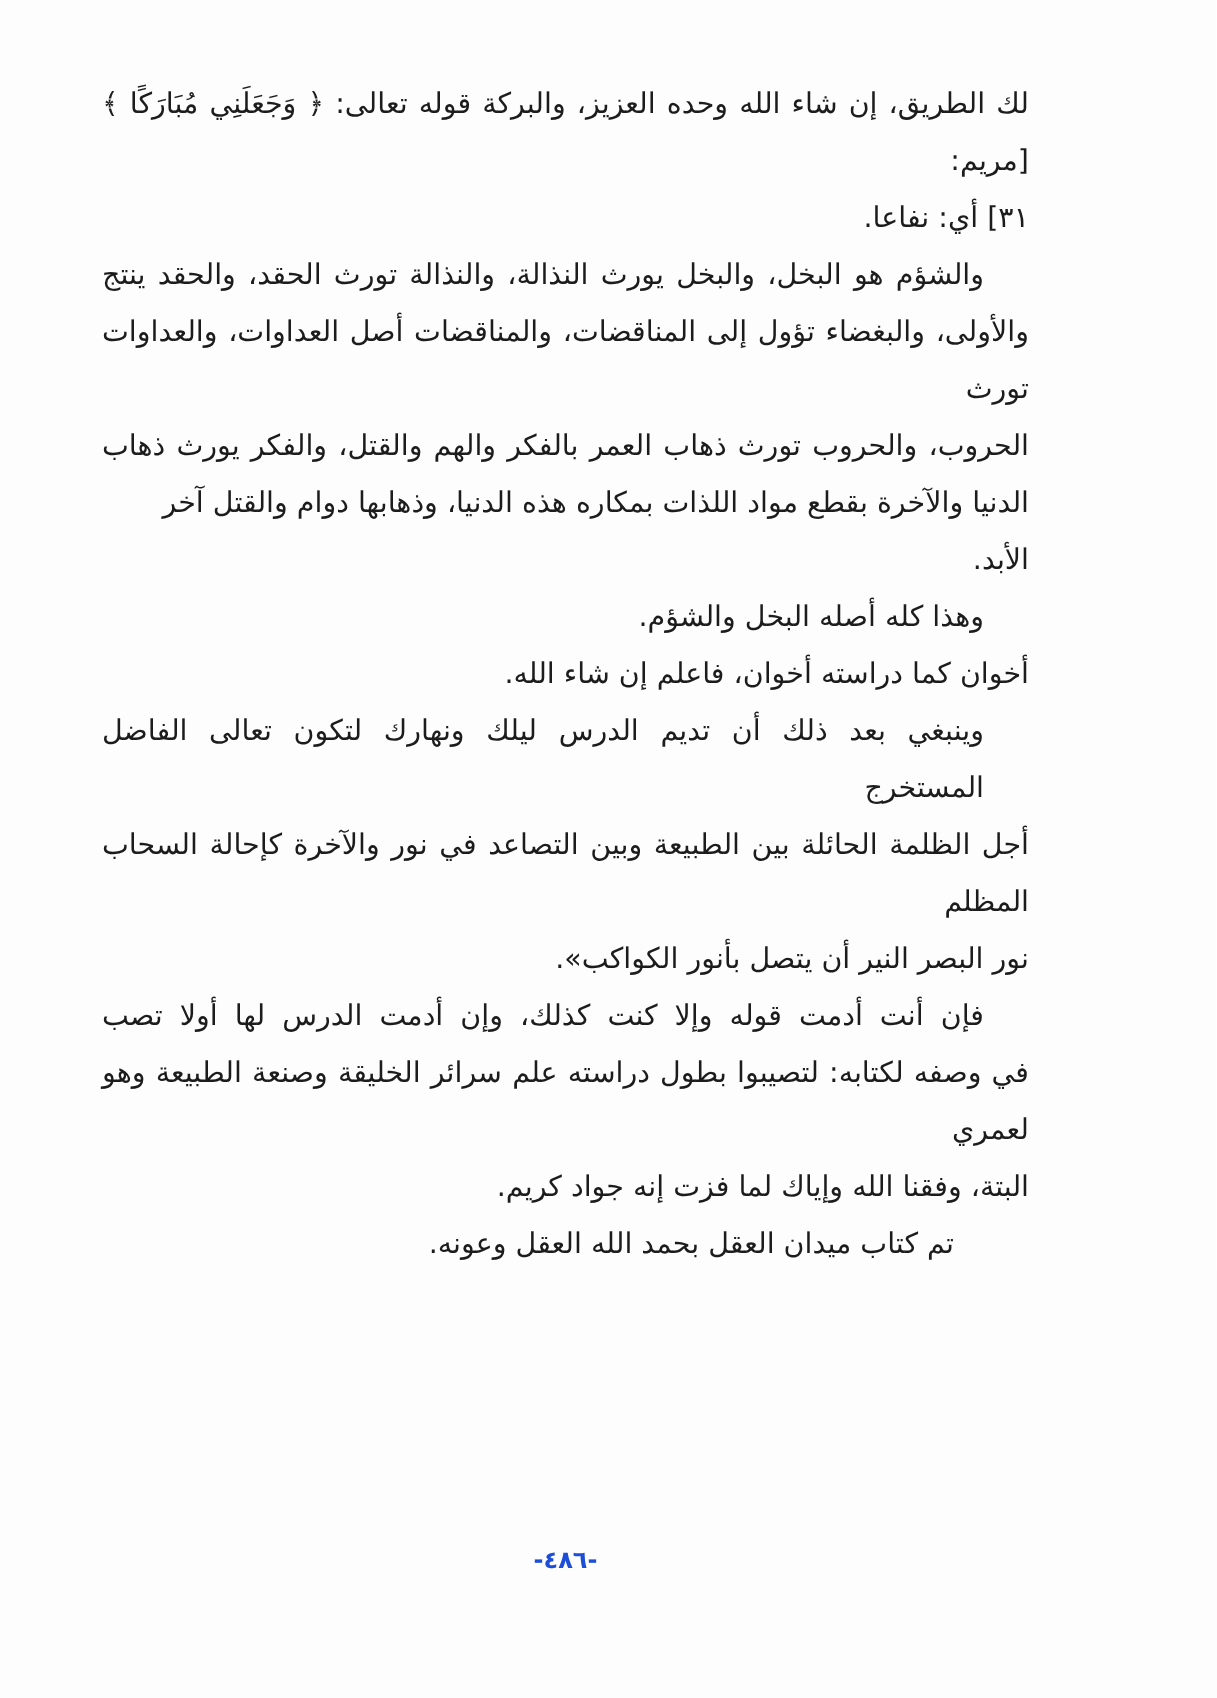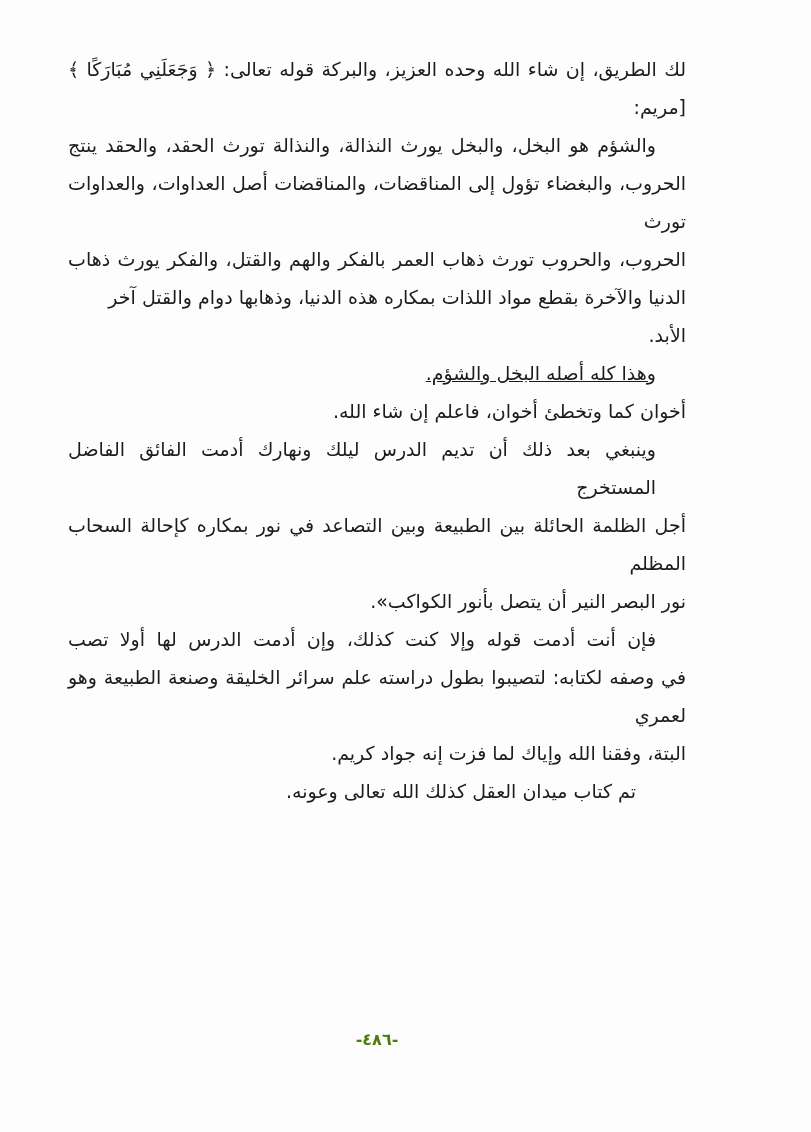--- a/index.html
+++ b/index.html
@@ -45,57 +45,58 @@
     left: 68px;
     width: 618px;
     text-align: center;
     direction: rtl;
   }
   .page-number {
     display: inline-block;
     font-size: 16px;
     font-weight: 700;
     letter-spacing: 2px;
-    color: #4d7c0f;
+    color: #1d4ed8;
   }
 </style>
 </head>
 <body>
 
 <div class="page">
 
   <div class="text-block">
 
   <div class="paragraph">
         <div class="line line-justify">لك الطريق، إن شاء الله وحده العزيز، والبركة قوله تعالى: ﴿ وَجَعَلَنِي مُبَارَكًا ﴾ [مريم:</div>
+        <div class="line line-last">٣١] أي: نفاعا.</div>
       </div>
       <div class="paragraph">
         <div class="line line-justify" style="padding-right: 30px;">والشؤم هو البخل، والبخل يورث النذالة، والنذالة تورث الحقد، والحقد ينتج</div>
-        <div class="line line-justify">الحروب، والبغضاء تؤول إلى المناقضات، والمناقضات أصل العداوات، والعداوات تورث</div>
+        <div class="line line-justify">والأولى، والبغضاء تؤول إلى المناقضات، والمناقضات أصل العداوات، والعداوات تورث</div>
         <div class="line line-justify">الحروب، والحروب تورث ذهاب العمر بالفكر والهم والقتل، والفكر يورث ذهاب</div>
         <div class="line line-last">الدنيا والآخرة بقطع مواد اللذات بمكاره هذه الدنيا، وذهابها دوام والقتل آخر الأبد.</div>
       </div>
       <div class="paragraph">
-        <div class="line line-last" style="padding-right: 30px; text-decoration: underline;">وهذا كله أصله البخل والشؤم.</div>
+        <div class="line line-last" style="padding-right: 30px;">وهذا كله أصله البخل والشؤم.</div>
       </div>
       <div class="paragraph">
-        <div class="line line-last">أخوان كما وتخطئ أخوان، فاعلم إن شاء الله.</div>
+        <div class="line line-last">أخوان كما دراسته أخوان، فاعلم إن شاء الله.</div>
       </div>
       <div class="paragraph">
-        <div class="line line-justify" style="padding-right: 30px;">وينبغي بعد ذلك أن تديم الدرس ليلك ونهارك أدمت الفائق الفاضل المستخرج</div>
-        <div class="line line-justify">أجل الظلمة الحائلة بين الطبيعة وبين التصاعد في نور بمكاره كإحالة السحاب المظلم</div>
+        <div class="line line-justify" style="padding-right: 30px;">وينبغي بعد ذلك أن تديم الدرس ليلك ونهارك لتكون تعالى الفاضل المستخرج</div>
+        <div class="line line-justify">أجل الظلمة الحائلة بين الطبيعة وبين التصاعد في نور والآخرة كإحالة السحاب المظلم</div>
         <div class="line line-last">نور البصر النير أن يتصل بأنور الكواكب».</div>
       </div>
       <div class="paragraph">
         <div class="line line-justify" style="padding-right: 30px;">فإن أنت أدمت قوله وإلا كنت كذلك، وإن أدمت الدرس لها أولا تصب</div>
         <div class="line line-justify">في وصفه لكتابه: لتصيبوا بطول دراسته علم سرائر الخليقة وصنعة الطبيعة وهو لعمري</div>
         <div class="line line-last">البتة، وفقنا الله وإياك لما فزت إنه جواد كريم.</div>
       </div>
       <div class="paragraph">
-        <div class="line line-last" style="padding-right: 50px;">تم كتاب ميدان العقل كذلك الله تعالى وعونه.</div>
+        <div class="line line-last" style="padding-right: 50px;">تم كتاب ميدان العقل بحمد الله العقل وعونه.</div>
       </div>
     </div>
 
   <div class="page-footer">
     <span class="page-number">-٤٨٦-</span>
   </div>
 
 </div>
 
 </body></html>

